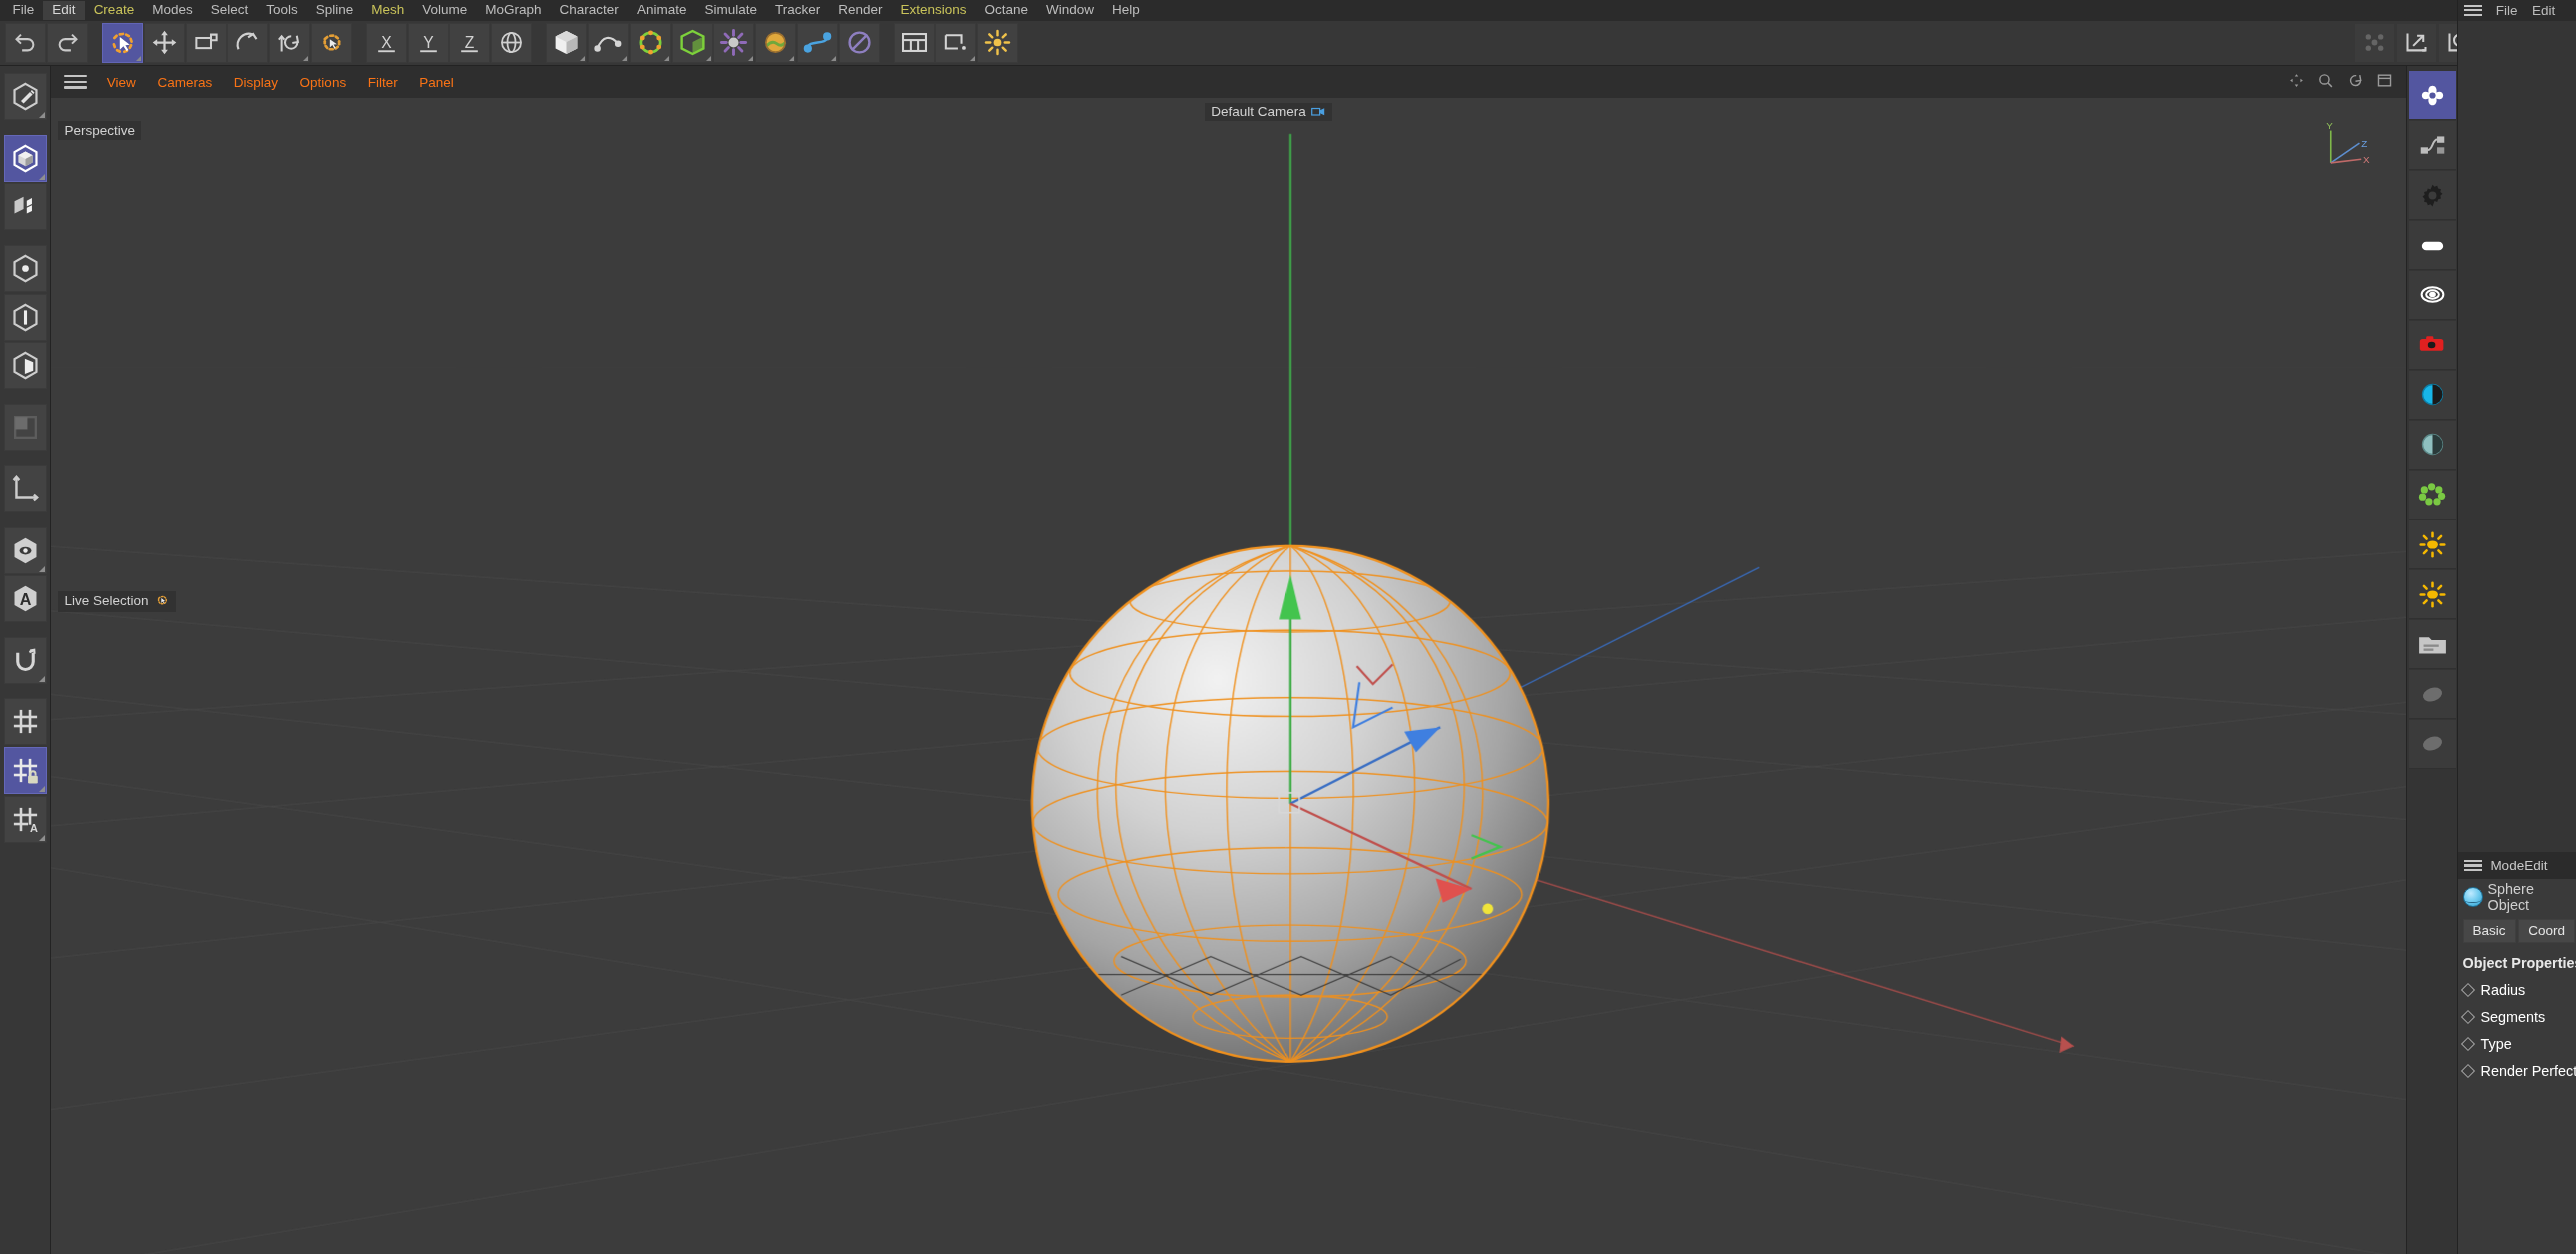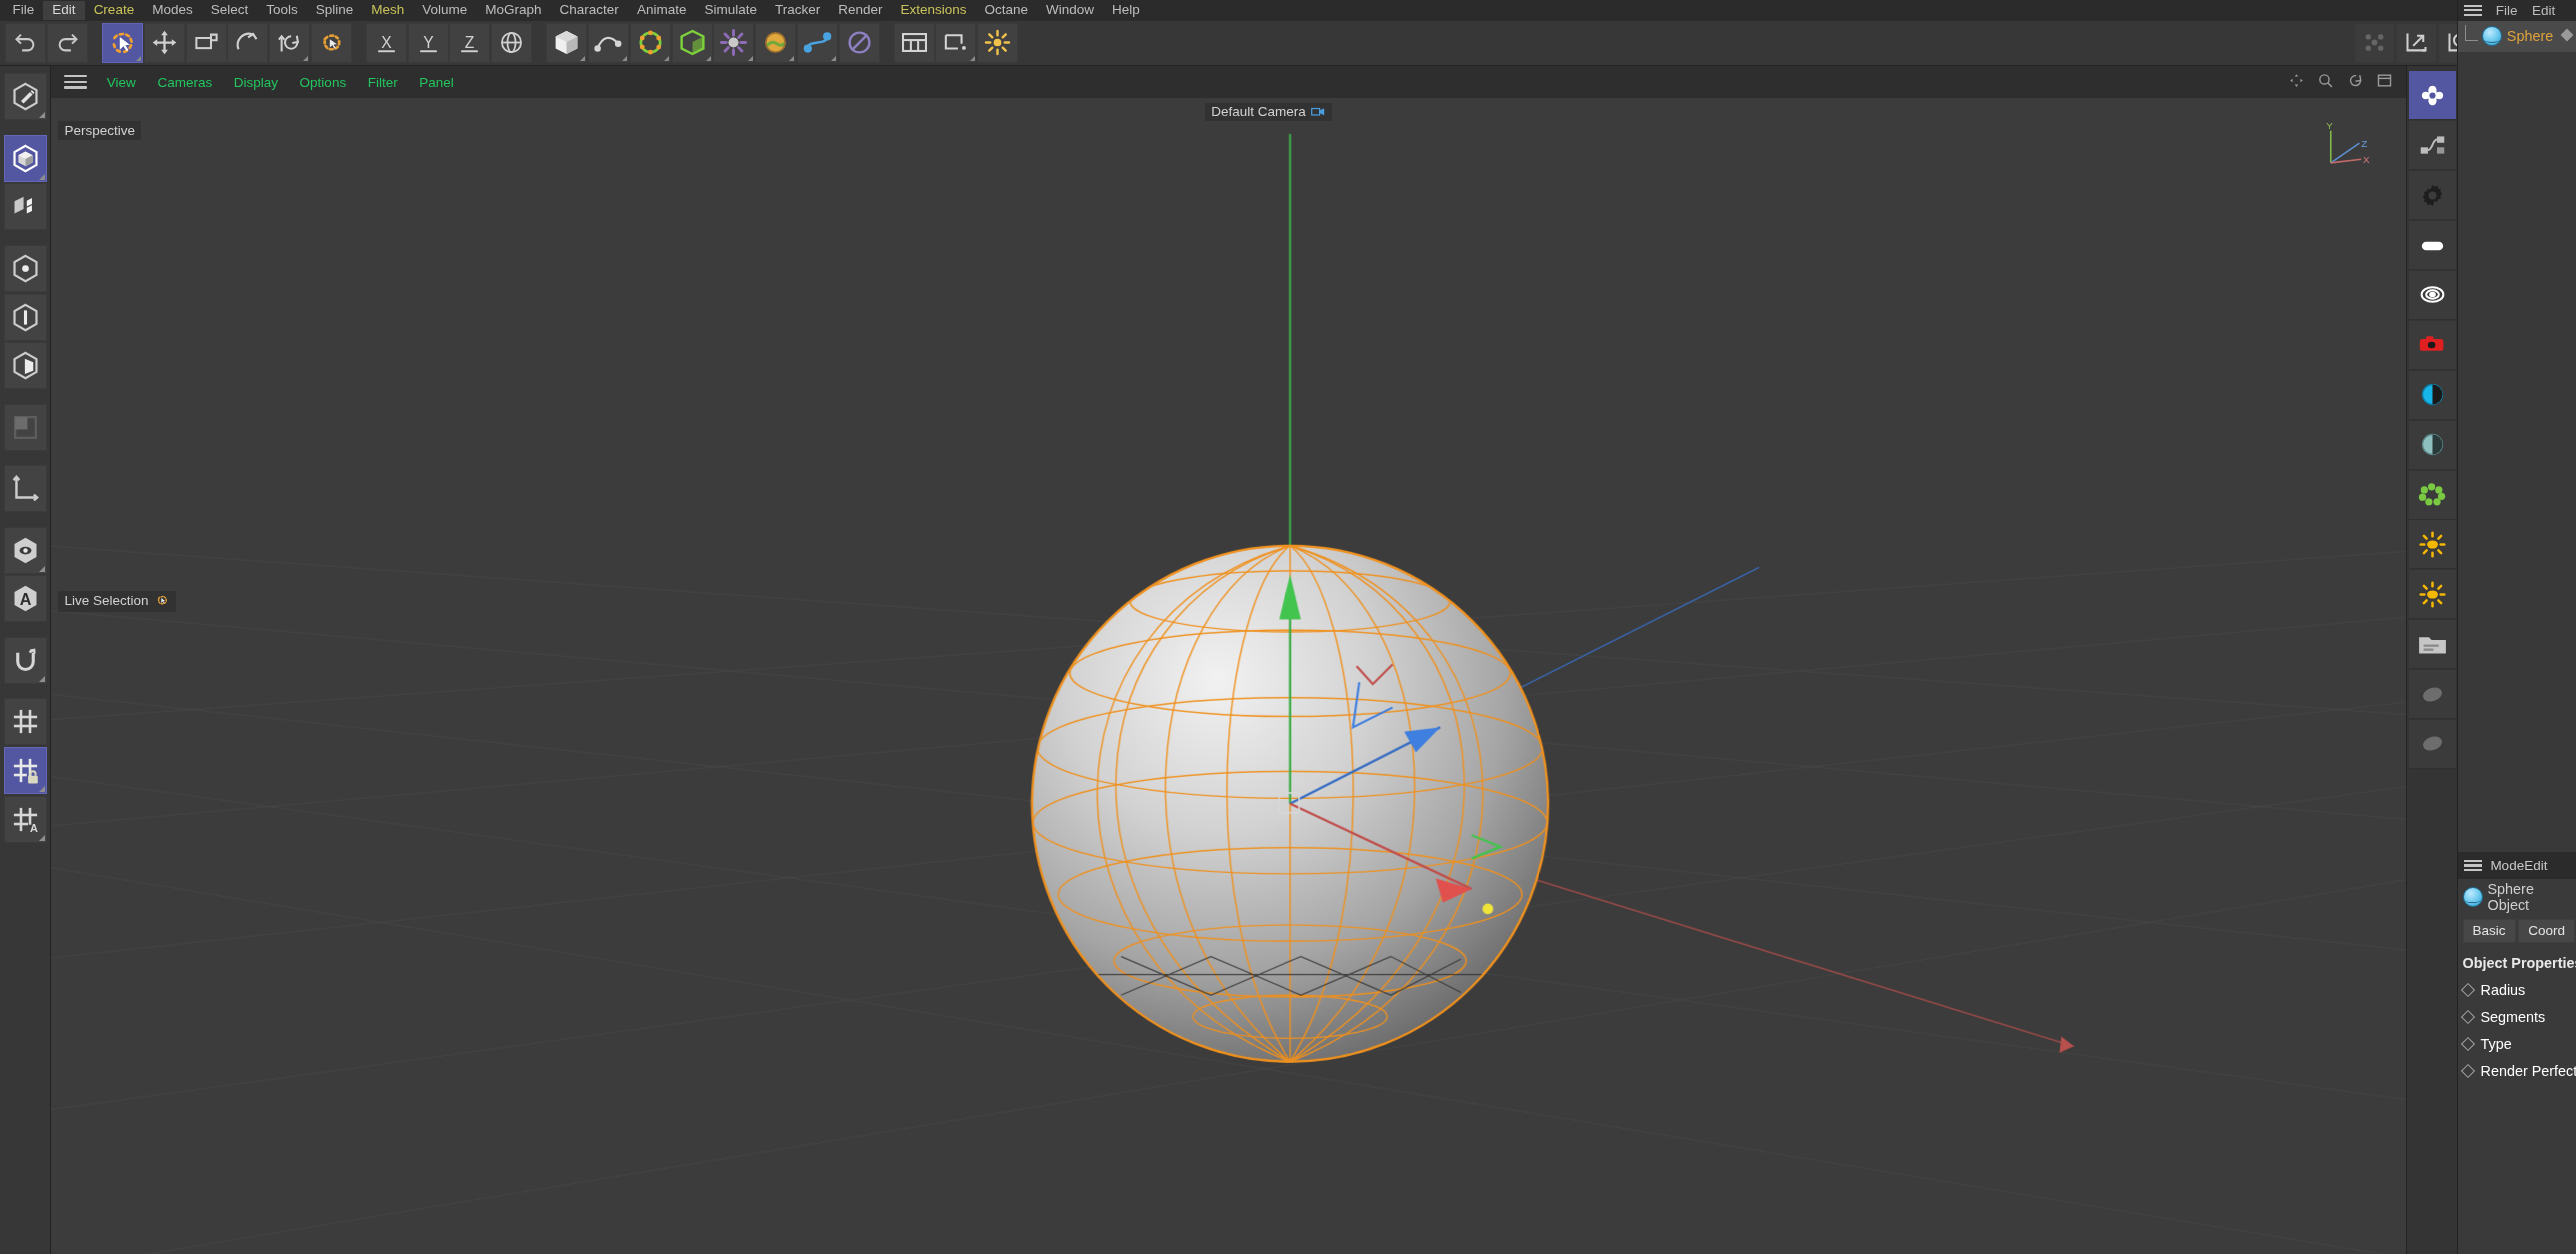--- a/index.html
+++ b/index.html
@@ -70,21 +70,21 @@
   
   .viewport{
     position:absolute; left:51px; top:66px;
     width:2355px; height:1189px; background:#393939; overflow:hidden;
   }
   .vp-menu{
     position:absolute; left:0; top:0; width:100%; height:32px;
     background:#2e2e2e; display:flex; align-items:center;
     padding-left:7.2px; font-size:13.5px; z-index:8;
   }
-  .vp-menu .vmi{ padding:1.8px 10.8px; color:#22c55e; white-space:nowrap; }
+  .vp-menu .vmi{ padding:1.8px 10.8px; color:#f97316; white-space:nowrap; }
   .hamb{ width:23.4px;height:14.4px;display:flex;flex-direction:column;
          justify-content:space-between; margin:0 9px 0 5.4px;}
   .hamb i{display:block;height:2.7px;background:#c4c4c4;border-radius:0.9px;}
   .vp-menu-right{ margin-left:auto; display:flex; align-items:center;
                   padding-right:12.6px; gap:12.6px;}
 
   .vp-canvas{
     position:absolute; left:0; top:32px; width:100%; height:1156px;
     background:#3c3c3c; overflow:hidden;
   }
@@ -858,32 +858,20 @@
         <i></i>
           <i></i>
           <i></i>
       </div>
       <div id="objmenu" style="display:flex;">
           <div class="rmi">File</div>
           <div class="rmi">Edit</div>
         </div>
     </div>
 
-    <div class="objman">
-      <div class="obj-row">
-        <span class="obj-tree"></span>
-        <span class="sphere-ico"></span>
-        <span class="obj-name">Sphere</span>
-        <span style="margin-left:1.8px;">
-          <svg width="16" height="16" viewBox="0 0 20 20">
-            <path d="M10 2 L18 10 L10 18 L2 10 Z" fill="#9a9a9a"></path>
-          </svg>
-        </span>
-      </div>
-    </div>
 
     <div class="attrman">
       <div class="am-menu">
         <div class="hamb-sm">
           <i></i>
             <i></i>
             <i></i>
         </div>
         <div id="attrmenu" style="display:flex;">
             <div class="rmi">Mode</div>

